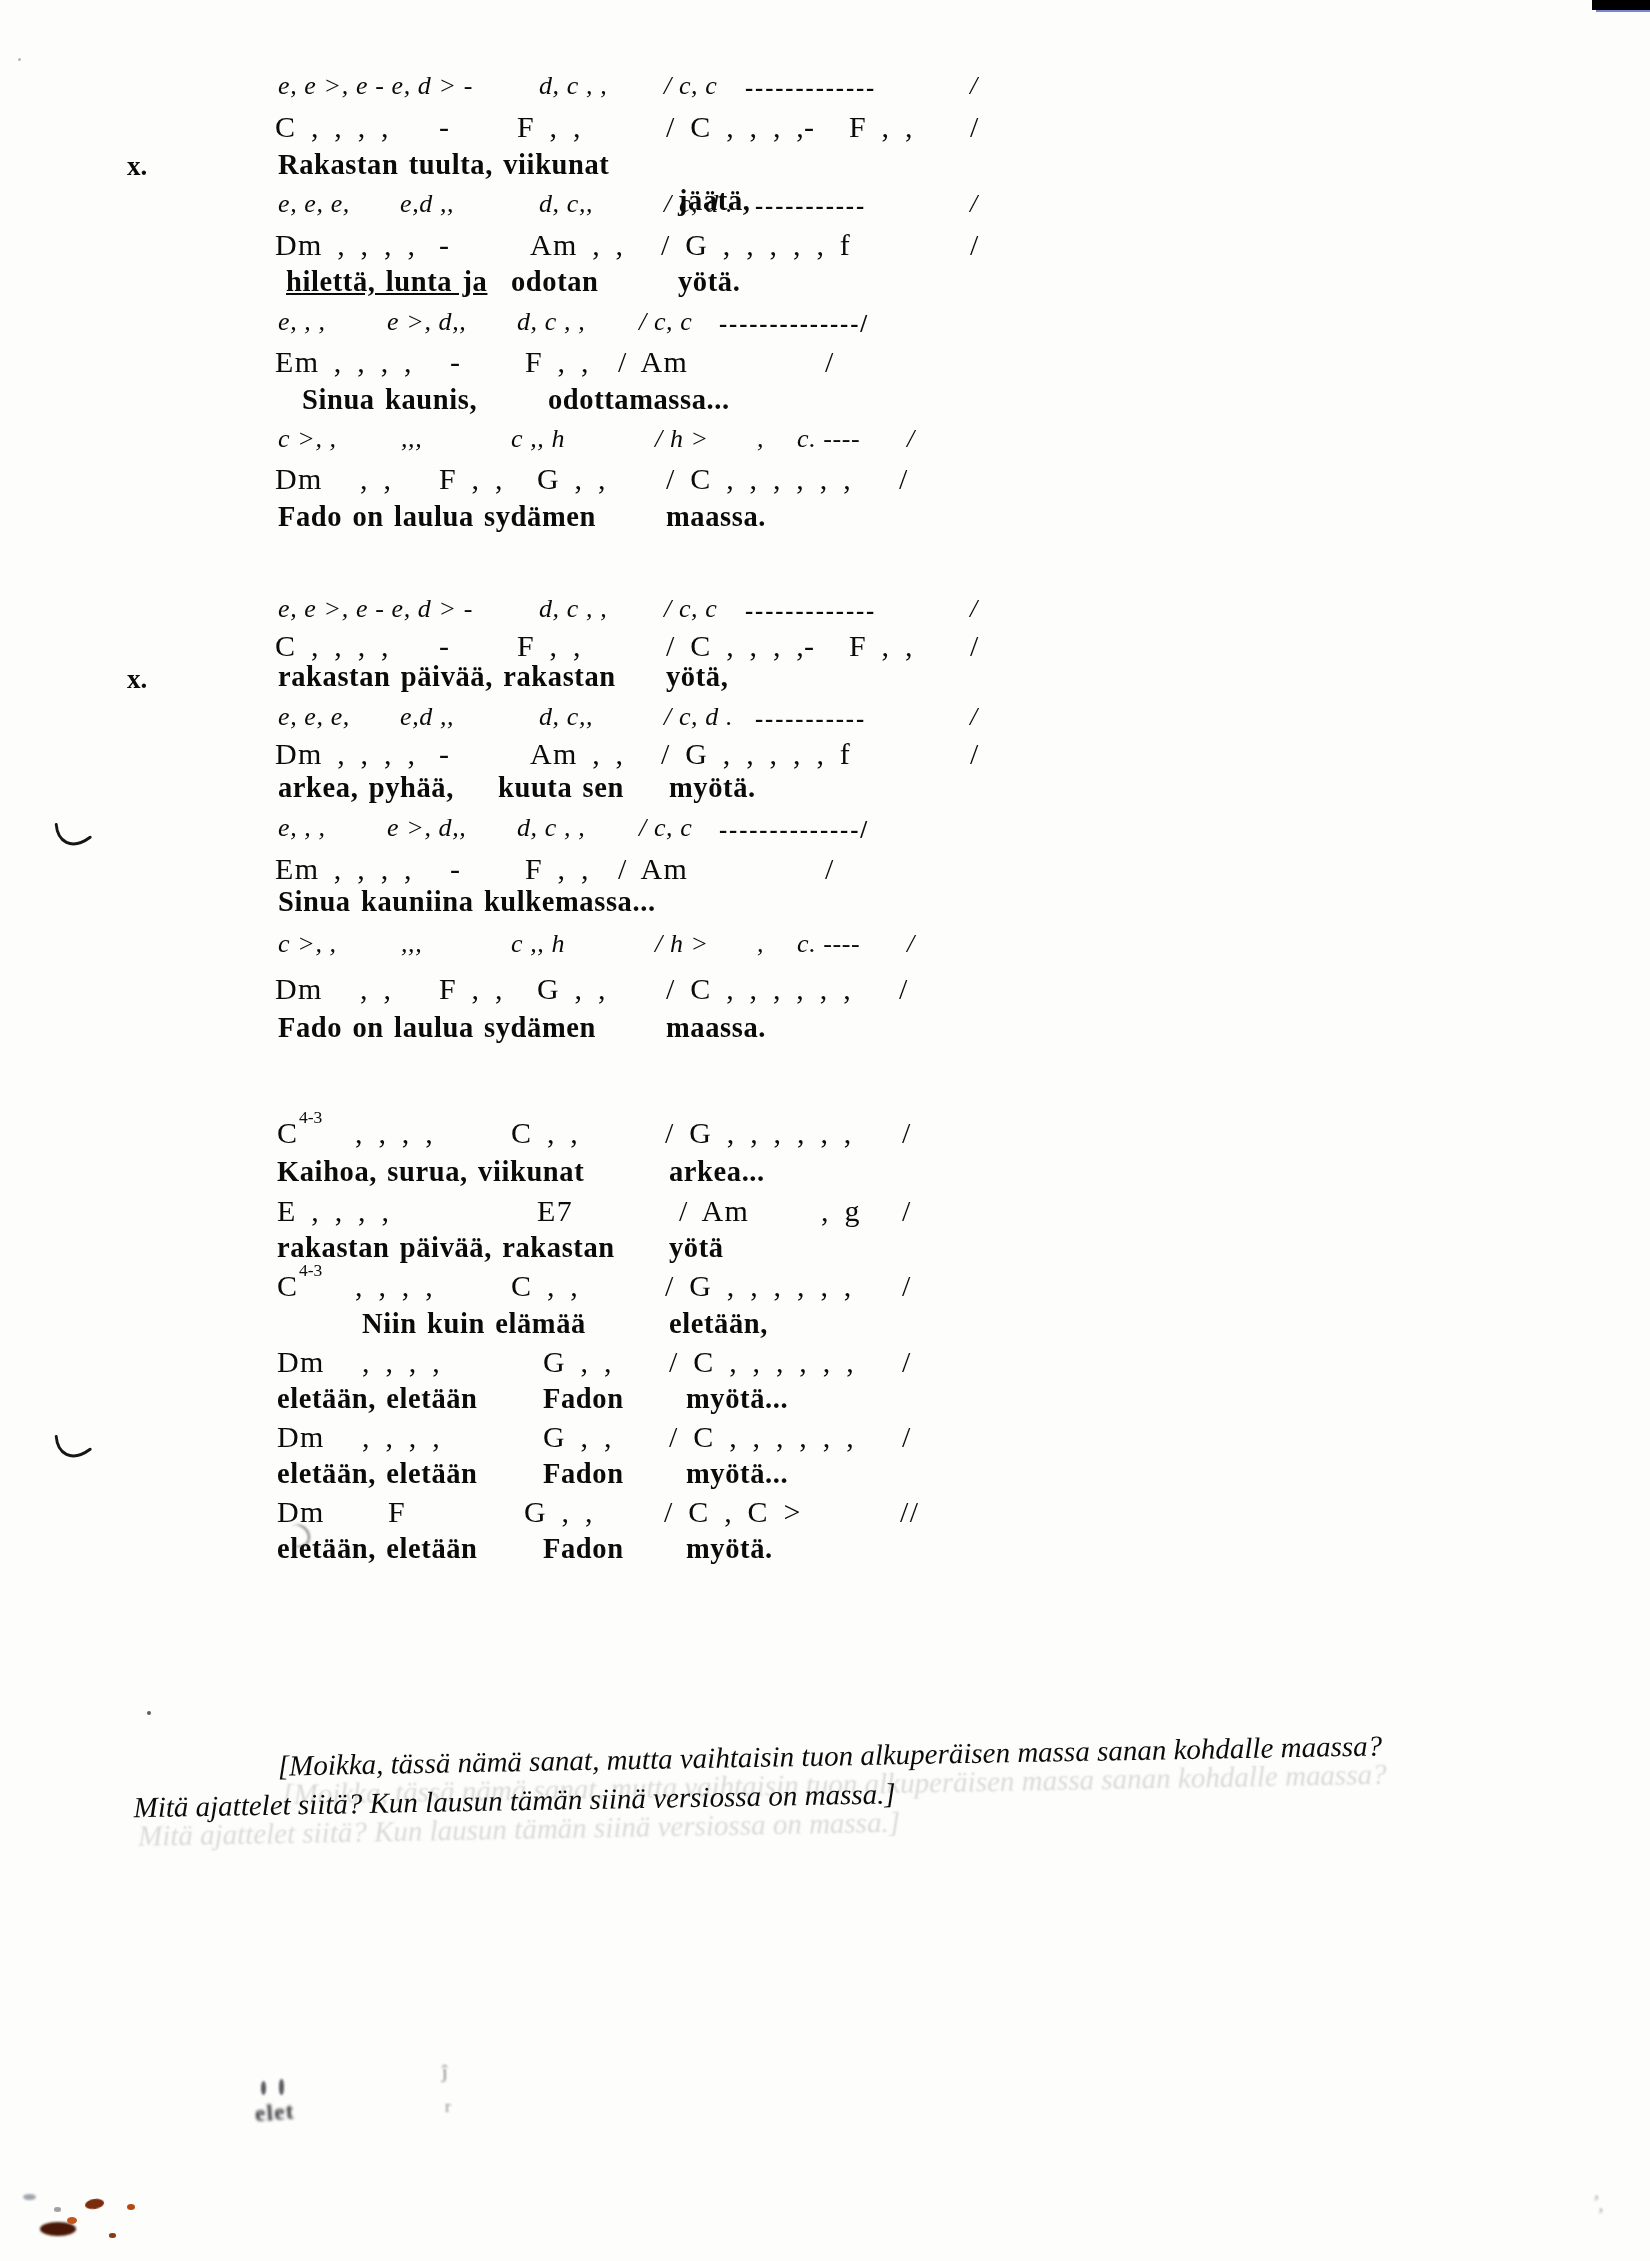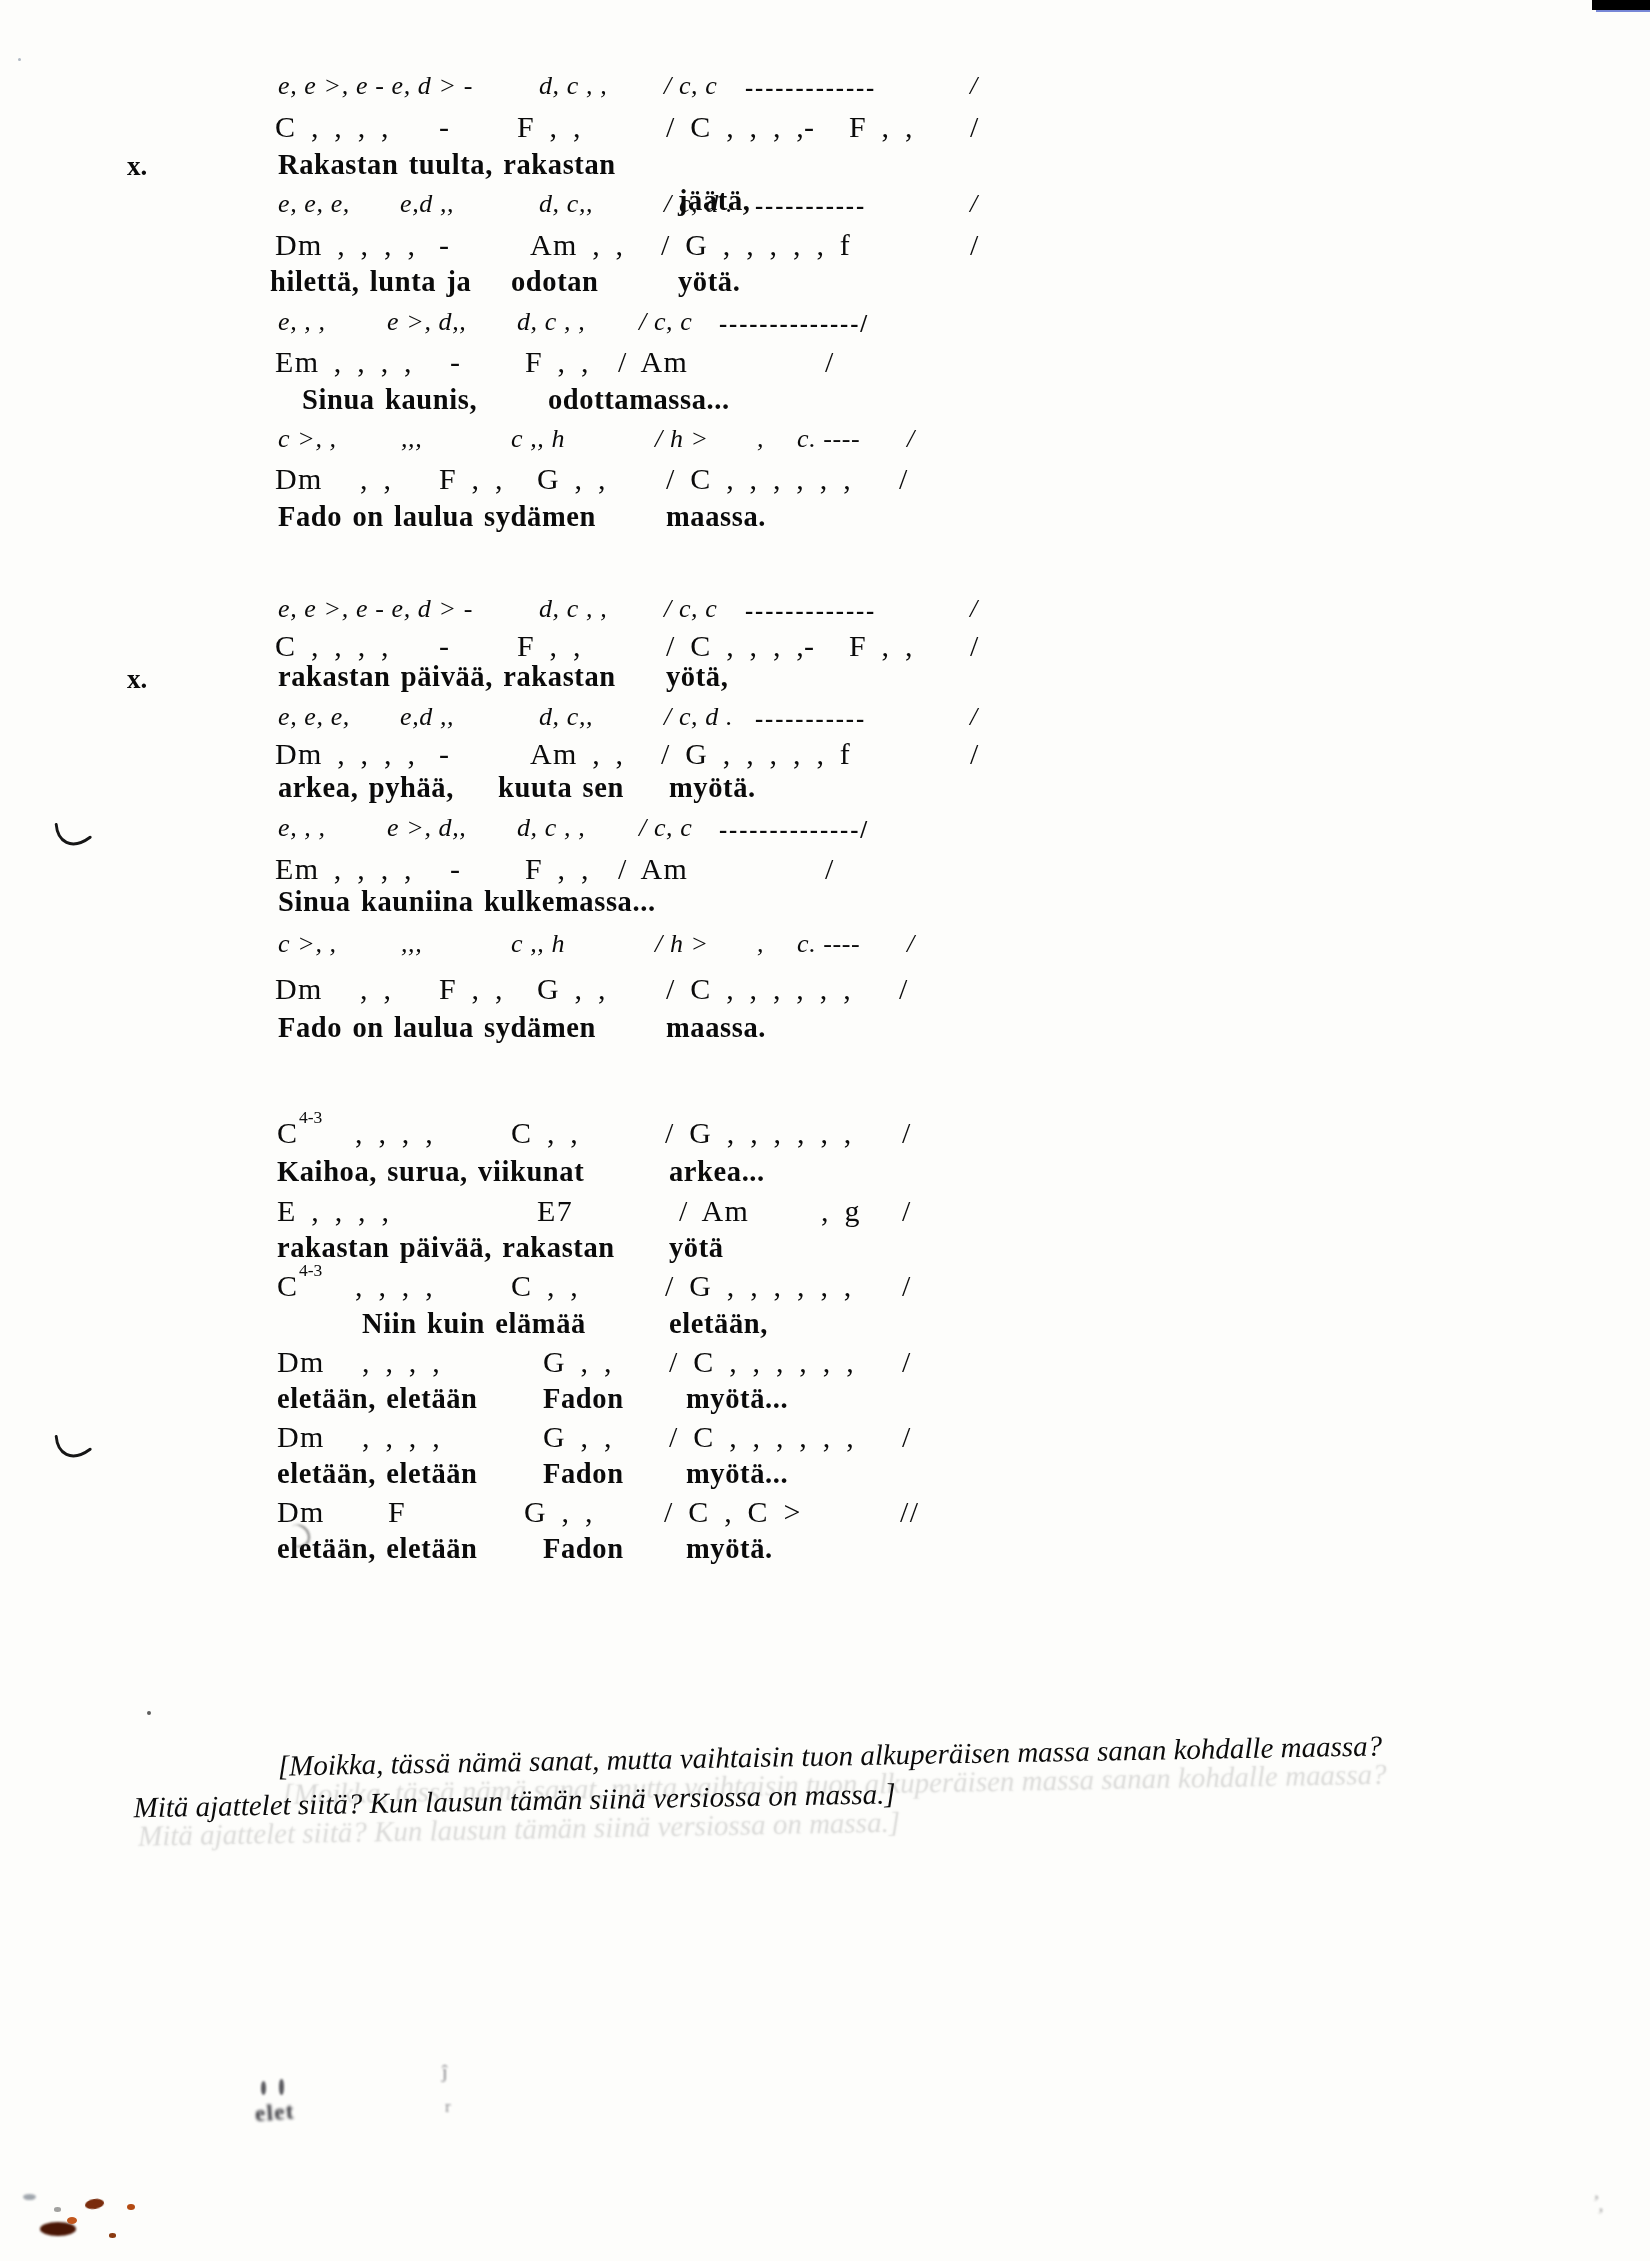--- a/index.html
+++ b/index.html
@@ -69,40 +69,40 @@
       <div class="line chords" style="top: 110px;">
         <span style="left: 275px;">C , , , ,</span>
         <span style="left: 439px;">-</span>
         <span style="left: 517px;">F , ,</span>
         <span style="left: 666px;">/ C , , , ,</span>
         <span style="left: 804px;">-</span>
         <span style="left: 849px;">F , ,</span>
         <span style="left: 970px;">/</span>
       </div>
       <div class="line lyrics" style="top: 149px;">
-        <span style="left: 278px;">Rakastan tuulta, rakastan</span>
+        <span style="left: 278px;">Rakastan tuulta, viikunat</span>
         <span style="left: 678px; margin-top: 36px;">jäätä,</span>
       </div>
       <div class="line melody" style="top: 189px;">
         <span style="left: 278px;">e, e, e,</span>
         <span style="left: 400px;">e,d ,,</span>
         <span style="left: 539px;">d, c,,</span>
         <span style="left: 664px;">/ c, d .</span>
         <span class="dash" style="left: 755px;">-----------</span>
         <span style="left: 970px;">/</span>
       </div>
       <div class="line chords" style="top: 228px;">
         <span style="left: 275px;">Dm , , , ,</span>
         <span style="left: 439px;">-</span>
         <span style="left: 530px;">Am , ,</span>
         <span style="left: 661px;">/ G , , , , , f</span>
         <span style="left: 970px;">/</span>
       </div>
       <div class="line lyrics" style="top: 266px;">
-        <span style="left: 270px;">hilettä, lunta ja</span>
+        <span style="left: 286px; text-decoration: underline;">hilettä, lunta ja</span>
         <span style="left: 511px; text-align: center;">odotan</span>
         <span style="left: 678px;">yötä.</span>
       </div>
       <div class="line melody" style="top: 307px;">
         <span style="left: 278px;">e, , ,</span>
         <span style="left: 387px;">e &gt;, d,,</span>
         <span style="left: 517px;">d, c , ,</span>
         <span style="left: 639px;">/ c, c</span>
         <span class="dash" style="left: 719px;">--------------/</span>
       </div>

